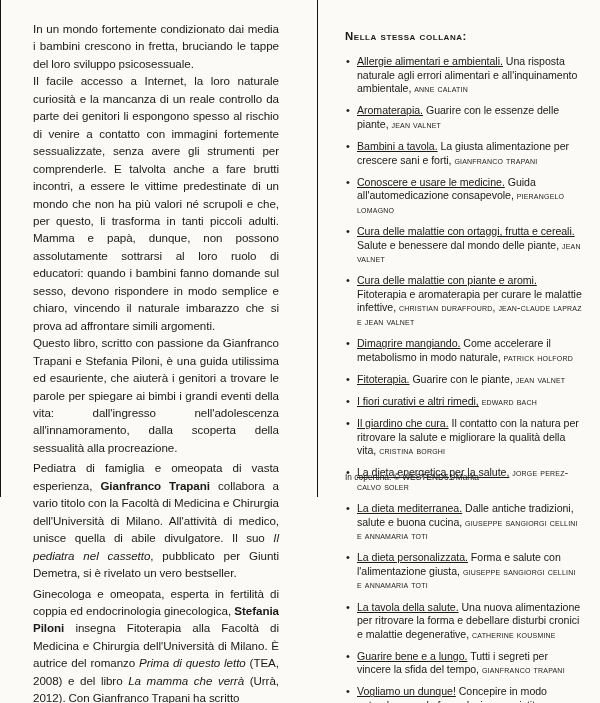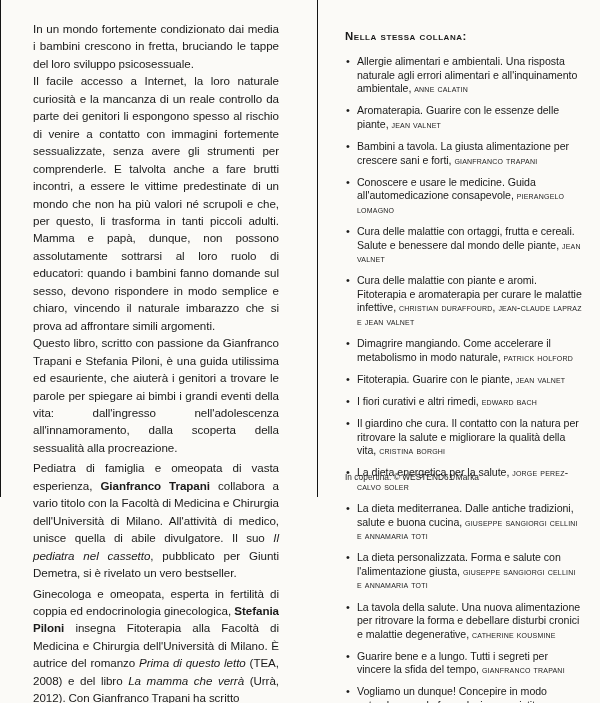--- a/index.html
+++ b/index.html
@@ -86,21 +86,21 @@
     line-height: 13.6px;
     letter-spacing: -0.04px;
   }
   ul.series-list > li .bullet {
     position: absolute;
     left: 1px;
     top: 0px;
     font-size: 11px;
     line-height: 13.6px;
   }
-  .t-title { font-style: normal; }
+  .t-title { font-style: normal; text-decoration: underline; }
   .t-sub   { }
   .t-auth  {
     font-variant: small-caps;
     text-transform: lowercase;
     letter-spacing: 0.2px;
     font-size: 10px;
   }
   .t-auth::first-letter { text-transform: uppercase; }
 
   

